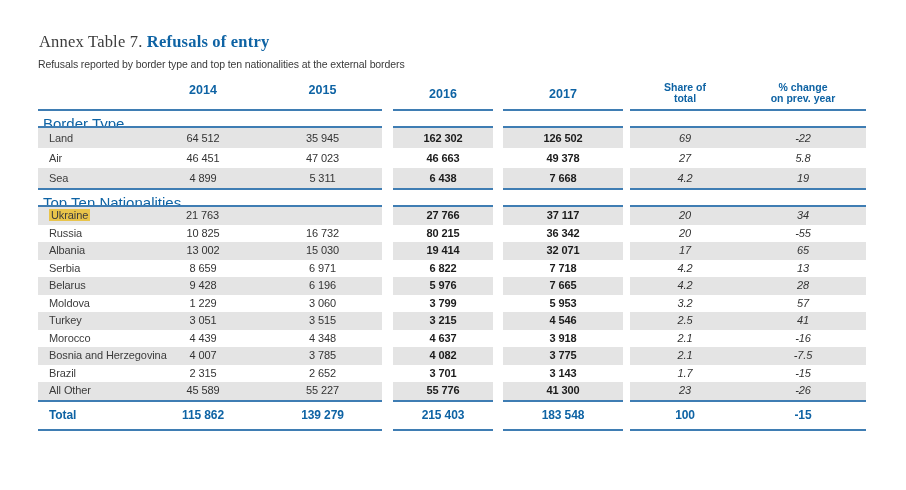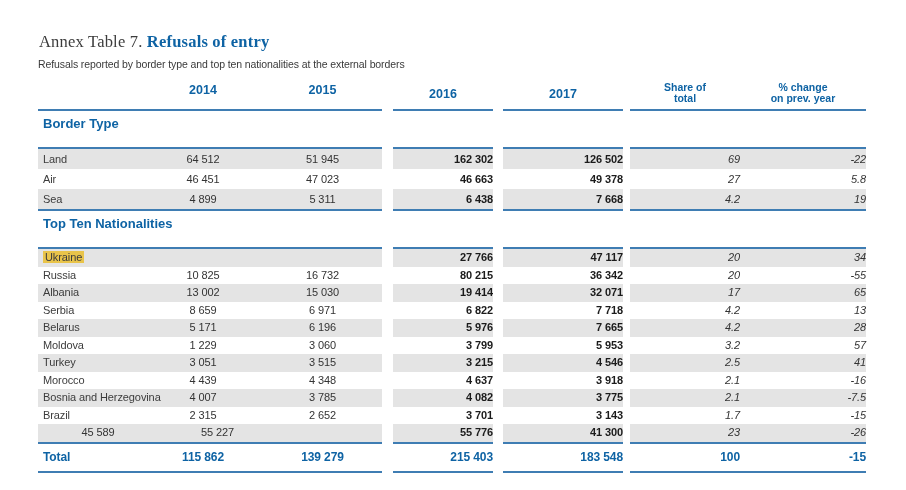--- a/index.html
+++ b/index.html
@@ -29,35 +29,35 @@
                    justify-content:center;height:30px}
   .header-row .box1,.header-row .box4{justify-content:flex-start}
   .hcell{padding-bottom:10px}
   .hspacer{width:105px}
   .year{font-size:12.5px;font-weight:bold;color:var(--blue);text-align:center}
   .header-row .box2,.header-row .box3{padding-bottom:3px}
   .small{font-size:10.5px;font-weight:bold;color:var(--blue);line-height:11px;
          text-align:center;padding-bottom:4px}
 
   
-  .section-title{height:36px;line-height:26px;font-size:13px;font-weight:bold;
+  .section-title{height:15px;line-height:26px;font-size:15px;font-weight:normal;
                  color:var(--blue);padding-left:5px}
 
   
   .data-boxes{--rh:20px}
   .data-boxes.nat{--rh:17.5px}
   .data-boxes .box{border-top:2px solid var(--line);border-bottom:2px solid var(--line)}
   .brow{height:var(--rh);line-height:var(--rh);font-size:11px;color:#333;
         letter-spacing:-.1px;white-space:nowrap}
   .brow.f{display:flex}
   .odd{background:var(--stripe)}
-  .c{text-align:right}
+  .c{text-align:center}
   .bold{font-weight:bold;color:#1b1b1b}
   .ital{font-style:italic}
-  .cl{width:105px;padding-left:5px;color:var(--label)}
+  .cl{width:105px;padding-left:11px;color:var(--label)}
   .cn{width:120px;text-align:center}
   .cn2{width:119px;text-align:center}
   .cshare{width:110px}
   .cchange{width:126px}
   .hl{background:var(--hl);padding:0 2px}
 
   
   .total-row .box{border-bottom:2px solid var(--line);height:29px;line-height:26px}
   .total-row .box1,.total-row .box4{display:flex}
   .tb{font-weight:bold;color:var(--blue);font-size:12px;letter-spacing:-.1px;white-space:nowrap}
@@ -91,21 +91,21 @@
       </div>
     </div>
 
     <div id="table-sections">
         <div class="section-title">Border Type</div>
         <div class="boxes data-boxes">
           <div class="box box1">
             <div class="brow f odd">
               <div class="cl">Land</div>
               <div class="cn">64 512</div>
-              <div class="cn2">51 945</div>
+              <div class="cn2">35 945</div>
             </div>
             <div class="brow f">
               <div class="cl">Air</div>
               <div class="cn">46 451</div>
               <div class="cn2">47 023</div>
             </div>
             <div class="brow f odd">
               <div class="cl">Sea</div>
               <div class="cn">4 899</div>
               <div class="cn2">5 311</div>
@@ -137,39 +137,40 @@
               <div class="cshare c">4.2</div>
               <div class="cchange c">19</div>
             </div>
           </div>
         </div>
         <div class="section-title">Top Ten Nationalities</div>
         <div class="boxes data-boxes nat">
           <div class="box box1">
             <div class="brow f odd">
               <div class="cl"><span class="hl">Ukraine</span></div>
+              <div class="cn2">21 763</div>
             </div>
             <div class="brow f">
               <div class="cl">Russia</div>
               <div class="cn">10 825</div>
               <div class="cn2">16 732</div>
             </div>
             <div class="brow f odd">
               <div class="cl">Albania</div>
               <div class="cn">13 002</div>
               <div class="cn2">15 030</div>
             </div>
             <div class="brow f">
               <div class="cl">Serbia</div>
               <div class="cn">8 659</div>
               <div class="cn2">6 971</div>
             </div>
             <div class="brow f odd">
               <div class="cl">Belarus</div>
-              <div class="cn">5 171</div>
+              <div class="cn">9 428</div>
               <div class="cn2">6 196</div>
             </div>
             <div class="brow f">
               <div class="cl">Moldova</div>
               <div class="cn">1 229</div>
               <div class="cn2">3 060</div>
             </div>
             <div class="brow f odd">
               <div class="cl">Turkey</div>
               <div class="cn">3 051</div>
@@ -184,41 +185,42 @@
               <div class="cl">Bosnia and Herzegovina</div>
               <div class="cn">4 007</div>
               <div class="cn2">3 785</div>
             </div>
             <div class="brow f">
               <div class="cl">Brazil</div>
               <div class="cn">2 315</div>
               <div class="cn2">2 652</div>
             </div>
             <div class="brow f odd">
+              <div class="cl">All Other</div>
               <div class="cn">45 589</div>
               <div class="cn2">55 227</div>
             </div>
           </div>
           <div class="gap g1"></div>
           <div class="box box2">
             <div class="brow c bold odd">27 766</div>
             <div class="brow c bold">80 215</div>
             <div class="brow c bold odd">19 414</div>
             <div class="brow c bold">6 822</div>
             <div class="brow c bold odd">5 976</div>
             <div class="brow c bold">3 799</div>
             <div class="brow c bold odd">3 215</div>
             <div class="brow c bold">4 637</div>
             <div class="brow c bold odd">4 082</div>
             <div class="brow c bold">3 701</div>
             <div class="brow c bold odd">55 776</div>
           </div>
           <div class="gap g2"></div>
           <div class="box box3">
-            <div class="brow c bold odd">47 117</div>
+            <div class="brow c bold odd">37 117</div>
             <div class="brow c bold">36 342</div>
             <div class="brow c bold odd">32 071</div>
             <div class="brow c bold">7 718</div>
             <div class="brow c bold odd">7 665</div>
             <div class="brow c bold">5 953</div>
             <div class="brow c bold odd">4 546</div>
             <div class="brow c bold">3 918</div>
             <div class="brow c bold odd">3 775</div>
             <div class="brow c bold">3 143</div>
             <div class="brow c bold odd">41 300</div>

